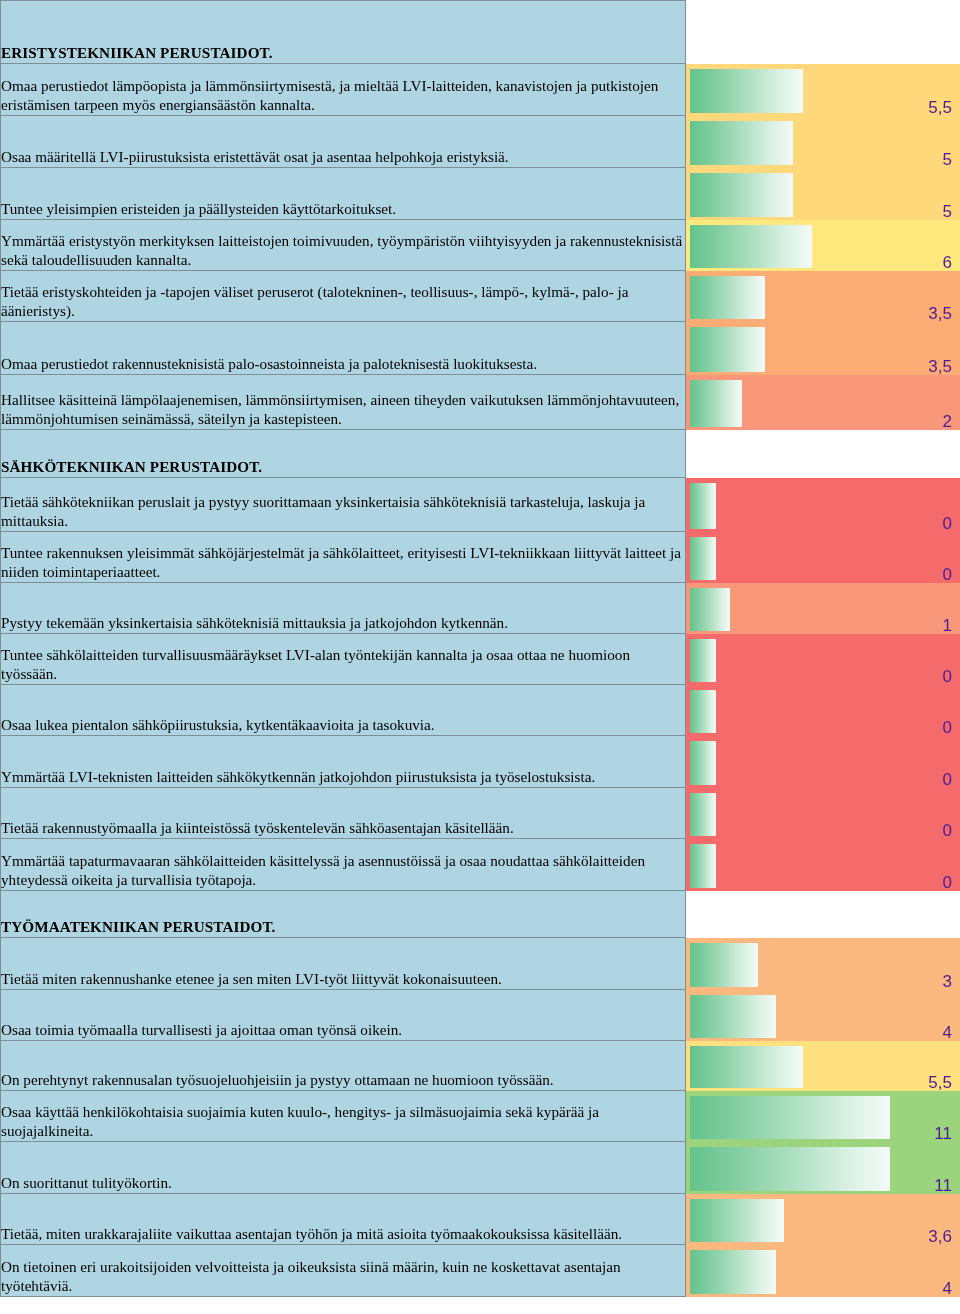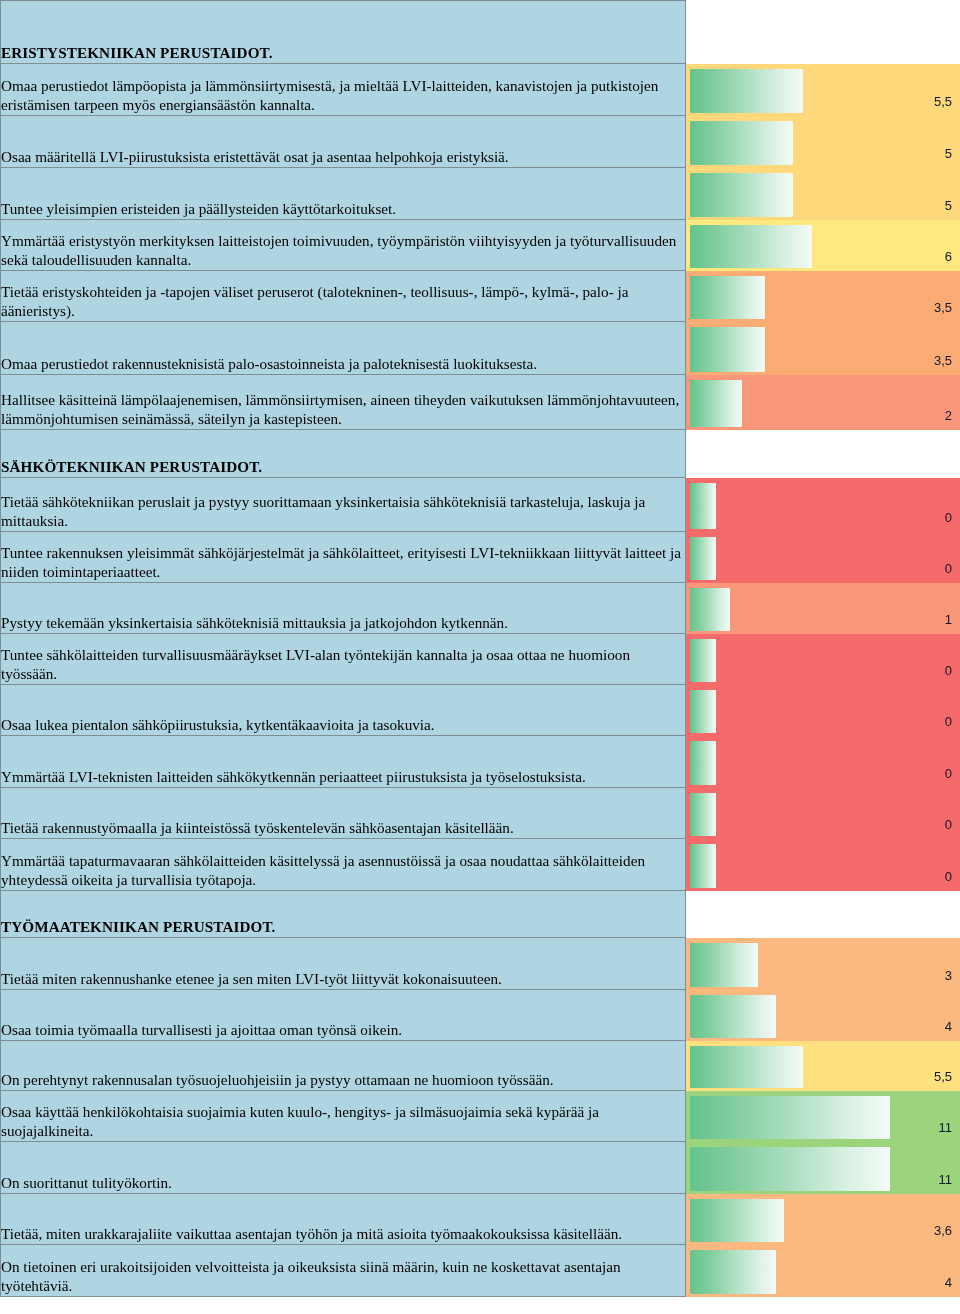--- a/index.html
+++ b/index.html
@@ -49,24 +49,24 @@
     position:absolute;
     left:4px;
     top:3px;
     bottom:3px;
     background:linear-gradient(to right,#63c48c 0%,#7ccb9c 18%,#a8ddbd 48%,#d8f0e2 78%,#f4fbf7 100%);
     border-radius:1px;
   }
   .barnum{
     position:absolute;
     right:10px;
-    bottom:8px;
+    bottom:0;
     font-family:"Liberation Sans", sans-serif;
-    font-size:13px;
-    color:#0f172a;
+    font-size:17px;
+    color:#4c1d95;
     line-height:1;
     z-index:3;
   }
 
   
   .sc-red     {background:#f56b6b;}
   .sc-salmon  {background:#f8977a;}
   .sc-orange  {background:#fbac74;}
   .sc-orange2 {background:#fbb87f;}
   .sc-yellow  {background:#ffd87c;}
@@ -116,21 +116,21 @@
         <tr style="height: 52px;">
           <td class="c-text">Tuntee yleisimpien eristeiden ja päällysteiden käyttötarkoitukset.</td>
           <td class="c-bar sc-yellow">
             <div class="barcell" style="height: 50px;">
               <div class="barfill" style="width: 103px;"></div>
               <div class="barnum">5</div>
             </div>
           </td>
         </tr>
         <tr style="height: 51px;">
-          <td class="c-text">Ymmärtää eristystyön merkityksen laitteistojen toimivuuden, työympäristön viihtyisyyden ja työturvallisuuden sekä taloudellisuuden kannalta.</td>
+          <td class="c-text">Ymmärtää eristystyön merkityksen laitteistojen toimivuuden, työympäristön viihtyisyyden ja rakennusteknisistä sekä taloudellisuuden kannalta.</td>
           <td class="c-bar sc-yellow3">
             <div class="barcell" style="height: 49px;">
               <div class="barfill" style="width: 122px;"></div>
               <div class="barnum">6</div>
             </div>
           </td>
         </tr>
         <tr style="height: 51px;">
           <td class="c-text">Tietää eristyskohteiden ja -tapojen väliset peruserot (talotekninen-, teollisuus-, lämpö-, kylmä-, palo- ja äänieristys).</td>
           <td class="c-bar sc-orange">
@@ -201,21 +201,21 @@
         <tr style="height: 51px;">
           <td class="c-text">Osaa lukea pientalon sähköpiirustuksia, kytkentäkaavioita ja tasokuvia.</td>
           <td class="c-bar sc-red">
             <div class="barcell" style="height: 49px;">
               <div class="barfill" style="width: 26px;"></div>
               <div class="barnum">0</div>
             </div>
           </td>
         </tr>
         <tr style="height: 52px;">
-          <td class="c-text">Ymmärtää LVI-teknisten laitteiden sähkökytkennän periaatteet piirustuksista ja työselostuksista.</td>
+          <td class="c-text">Ymmärtää LVI-teknisten laitteiden sähkökytkennän jatkojohdon piirustuksista ja työselostuksista.</td>
           <td class="c-bar sc-red">
             <div class="barcell" style="height: 50px;">
               <div class="barfill" style="width: 26px;"></div>
               <div class="barnum">0</div>
             </div>
           </td>
         </tr>
         <tr style="height: 51px;">
           <td class="c-text">Tietää rakennustyömaalla ja kiinteistössä työskentelevän sähköasentajan käsitellään.</td>
           <td class="c-bar sc-red">

